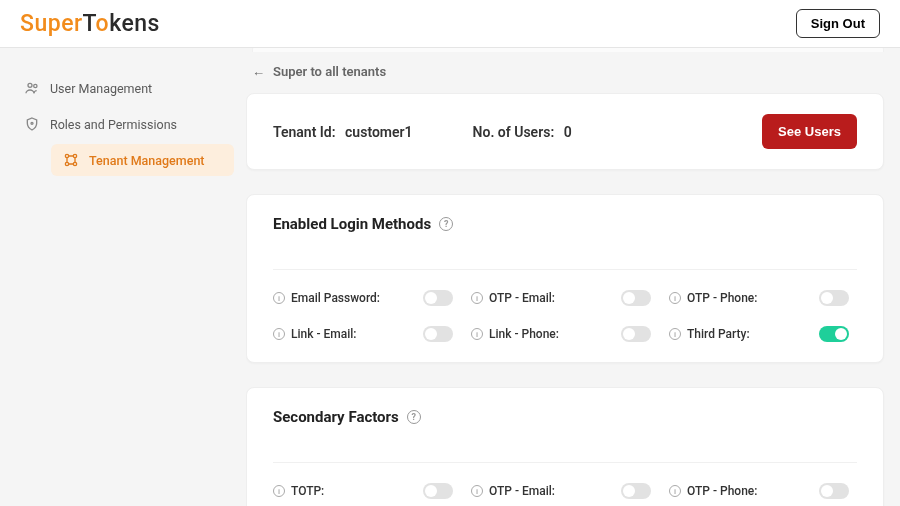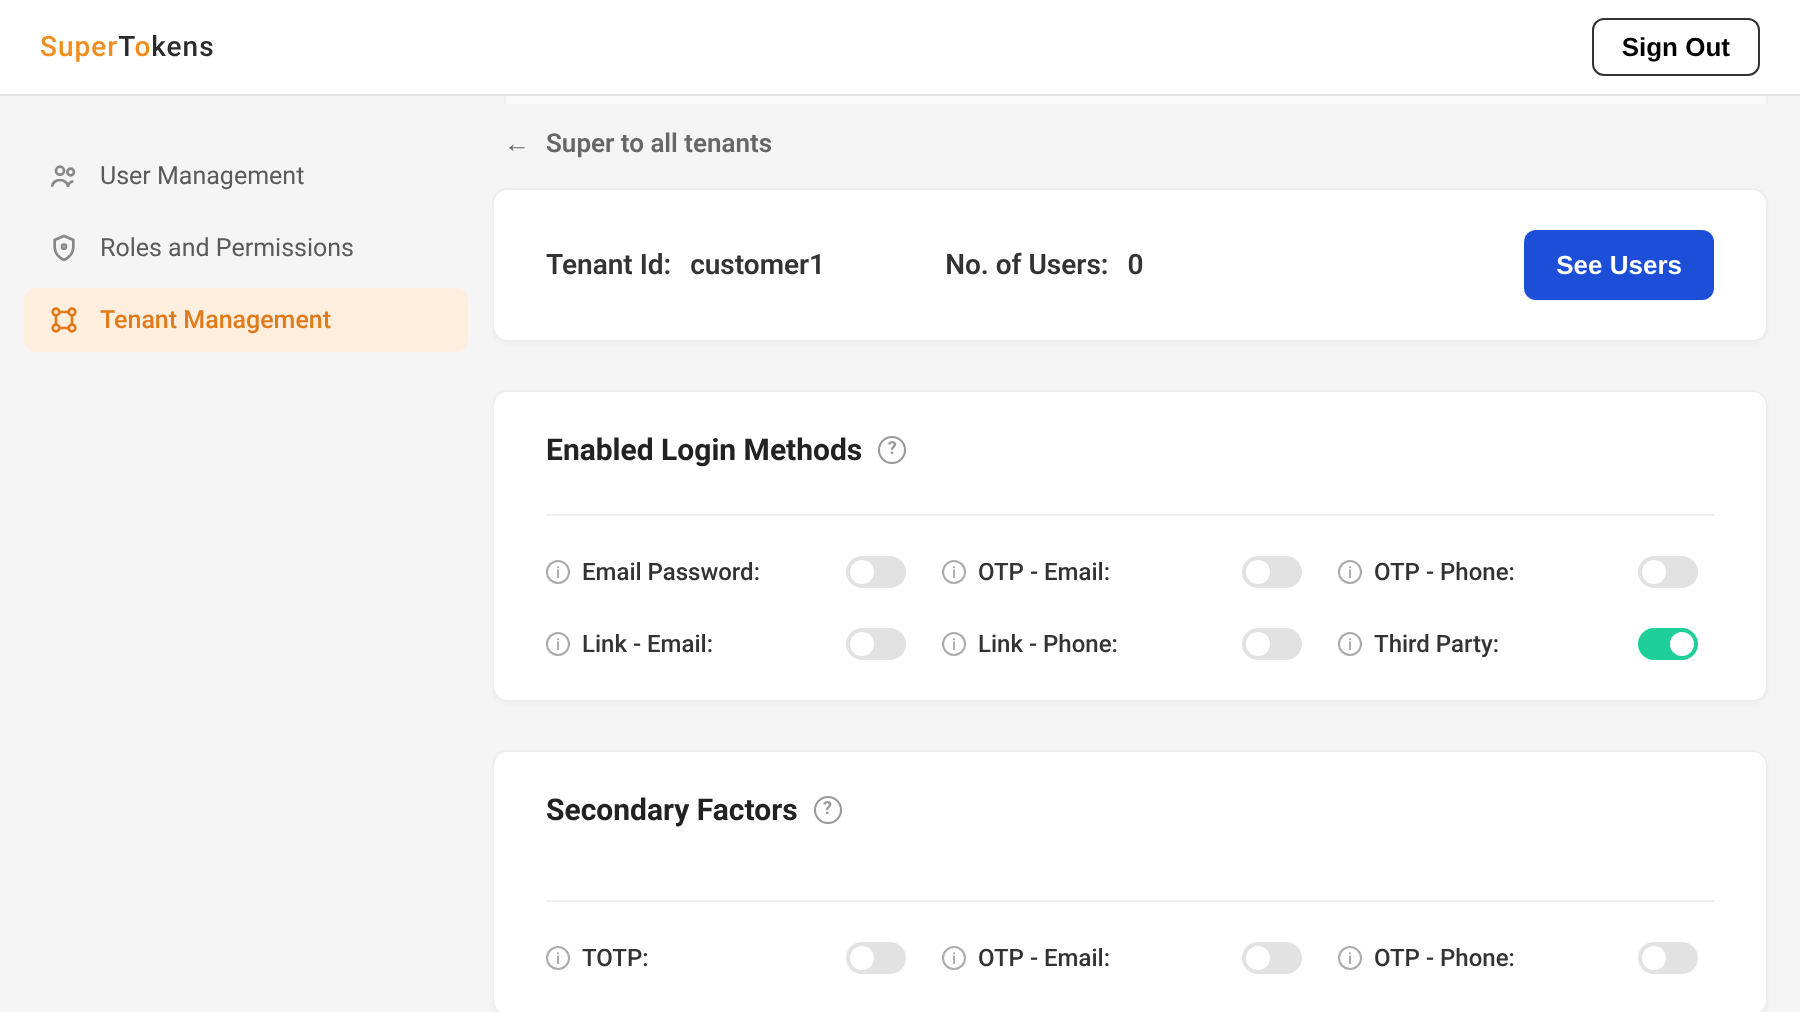--- a/index.html
+++ b/index.html
@@ -1,38 +1,38 @@
 <!DOCTYPE html>
 <html><head>
 <meta charset="utf-8">
 <style>
   * { box-sizing: border-box; margin: 0; padding: 0; }
   body { font-family: -apple-system, BlinkMacSystemFont, "Segoe UI", Roboto, Arial, sans-serif; background: #f5f5f5; width: 900px; height: 506px; overflow: hidden; }
   .topbar { height: 48px; background: #fff; border-bottom: 1px solid #e5e5e5; display: flex; align-items: center; justify-content: space-between; padding: 0 20px; }
-  .logo { font-size: 14px; font-weight: 500; letter-spacing: 0.5px; }
+  .logo { font-size: 23px; font-weight: 500; letter-spacing: 0.5px; }
   .logo .s { color: #f28c1c; } .logo .t { color: #2b2b2b; } .logo .o { color: #f28c1c; }
   .signout { background: #fff; border: 1px solid #333; border-radius: 6px; padding: 6px 14px; font-size: 13px; font-weight: 600; cursor: pointer; }
   .layout { display: flex; height: calc(100% - 48px); }
   .sidebar { width: 246px; padding: 24px 12px; }
   .nav-item { display: flex; align-items: center; gap: 10px; padding: 8px 12px; font-size: 12.5px; color: #5a5a5a; border-radius: 6px; cursor: pointer; margin-bottom: 4px; }
-  .nav-item.active { background: #fdeedd; color: #e07a1a; font-weight: 500; }
+  .nav-item.active { background: #fdeedd; color: #e07a1a; font-weight: 500; margin-left: 39px; }
   .nav-item svg { width: 16px; height: 16px; flex-shrink: 0; }
   .content { flex: 1; padding: 12px 16px 0 0; overflow: hidden; position: relative; }
   .back { display: flex; align-items: center; gap: 8px; color: #666; font-size: 13px; font-weight: 600; margin: 4px 0 14px 6px; cursor: pointer; }
   .card { background: #fff; border: 1px solid #eee; border-radius: 8px; padding: 20px 26px; margin-bottom: 24px; box-shadow: 0 1px 2px rgba(0,0,0,0.03); }
   .tenant-row { display: flex; align-items: center; justify-content: space-between; }
   .info { display: flex; gap: 60px; }
   .kv { font-size: 14px; }
   .kv .k { color: #333; font-weight: 600; margin-right: 6px; }
   .kv .v { color: #333; font-weight: 600; text-align: right; }
-  .btn-primary { background: #1d4ed8; color: #fff; border: none; border-radius: 6px; padding: 10px 16px; font-size: 13px; font-weight: 600; cursor: pointer; }
+  .btn-primary { background: #b91c1c; color: #fff; border: none; border-radius: 6px; padding: 10px 16px; font-size: 13px; font-weight: 600; cursor: pointer; }
   .section-title { font-size: 15px; font-weight: 700; color: #222; display: flex; align-items: center; gap: 8px; }
   .help { width: 14px; height: 14px; border: 1.2px solid #999; border-radius: 50%; display: inline-flex; align-items: center; justify-content: center; font-size: 9px; color: #999; }
   .login-card { padding: 20px 26px 0; }
-  .login-header { padding-bottom: 23px; border-bottom: 1px solid #f0f0f0; margin-bottom: 0; }
+  .login-header { padding-bottom: 36px; border-bottom: 1px solid #f0f0f0; margin-bottom: 0; }
   .grid { display: grid; grid-template-columns: repeat(3, 1fr); column-gap: 10px; row-gap: 20px; padding: 20px 0; }
   .method { display: flex; align-items: center; justify-content: space-between; gap: 6px; padding-right: 8px; }
   .m-label { display: flex; align-items: center; gap: 6px; font-size: 12px; color: #333; font-weight: 500; }
   .m-label .info-ic { width: 12px; height: 12px; border: 1.2px solid #aaa; border-radius: 50%; display: inline-flex; align-items: center; justify-content: center; font-size: 8px; color: #aaa; flex-shrink: 0; }
   .toggle { width: 30px; height: 16px; border-radius: 10px; background: #e2e2e2; position: relative; cursor: pointer; flex-shrink: 0; }
   .toggle::after { content: ""; position: absolute; width: 12px; height: 12px; background: #fff; border-radius: 50%; top: 2px; left: 2px; transition: left .15s; }
   .toggle.on { background: #1fcf9a; }
   .toggle.on::after { left: 16px; }
   .sf-card { padding: 20px 26px 0; margin-top: 10px; }
   .sf-header { padding-bottom: 36px; border-bottom: 1px solid #f0f0f0; }

